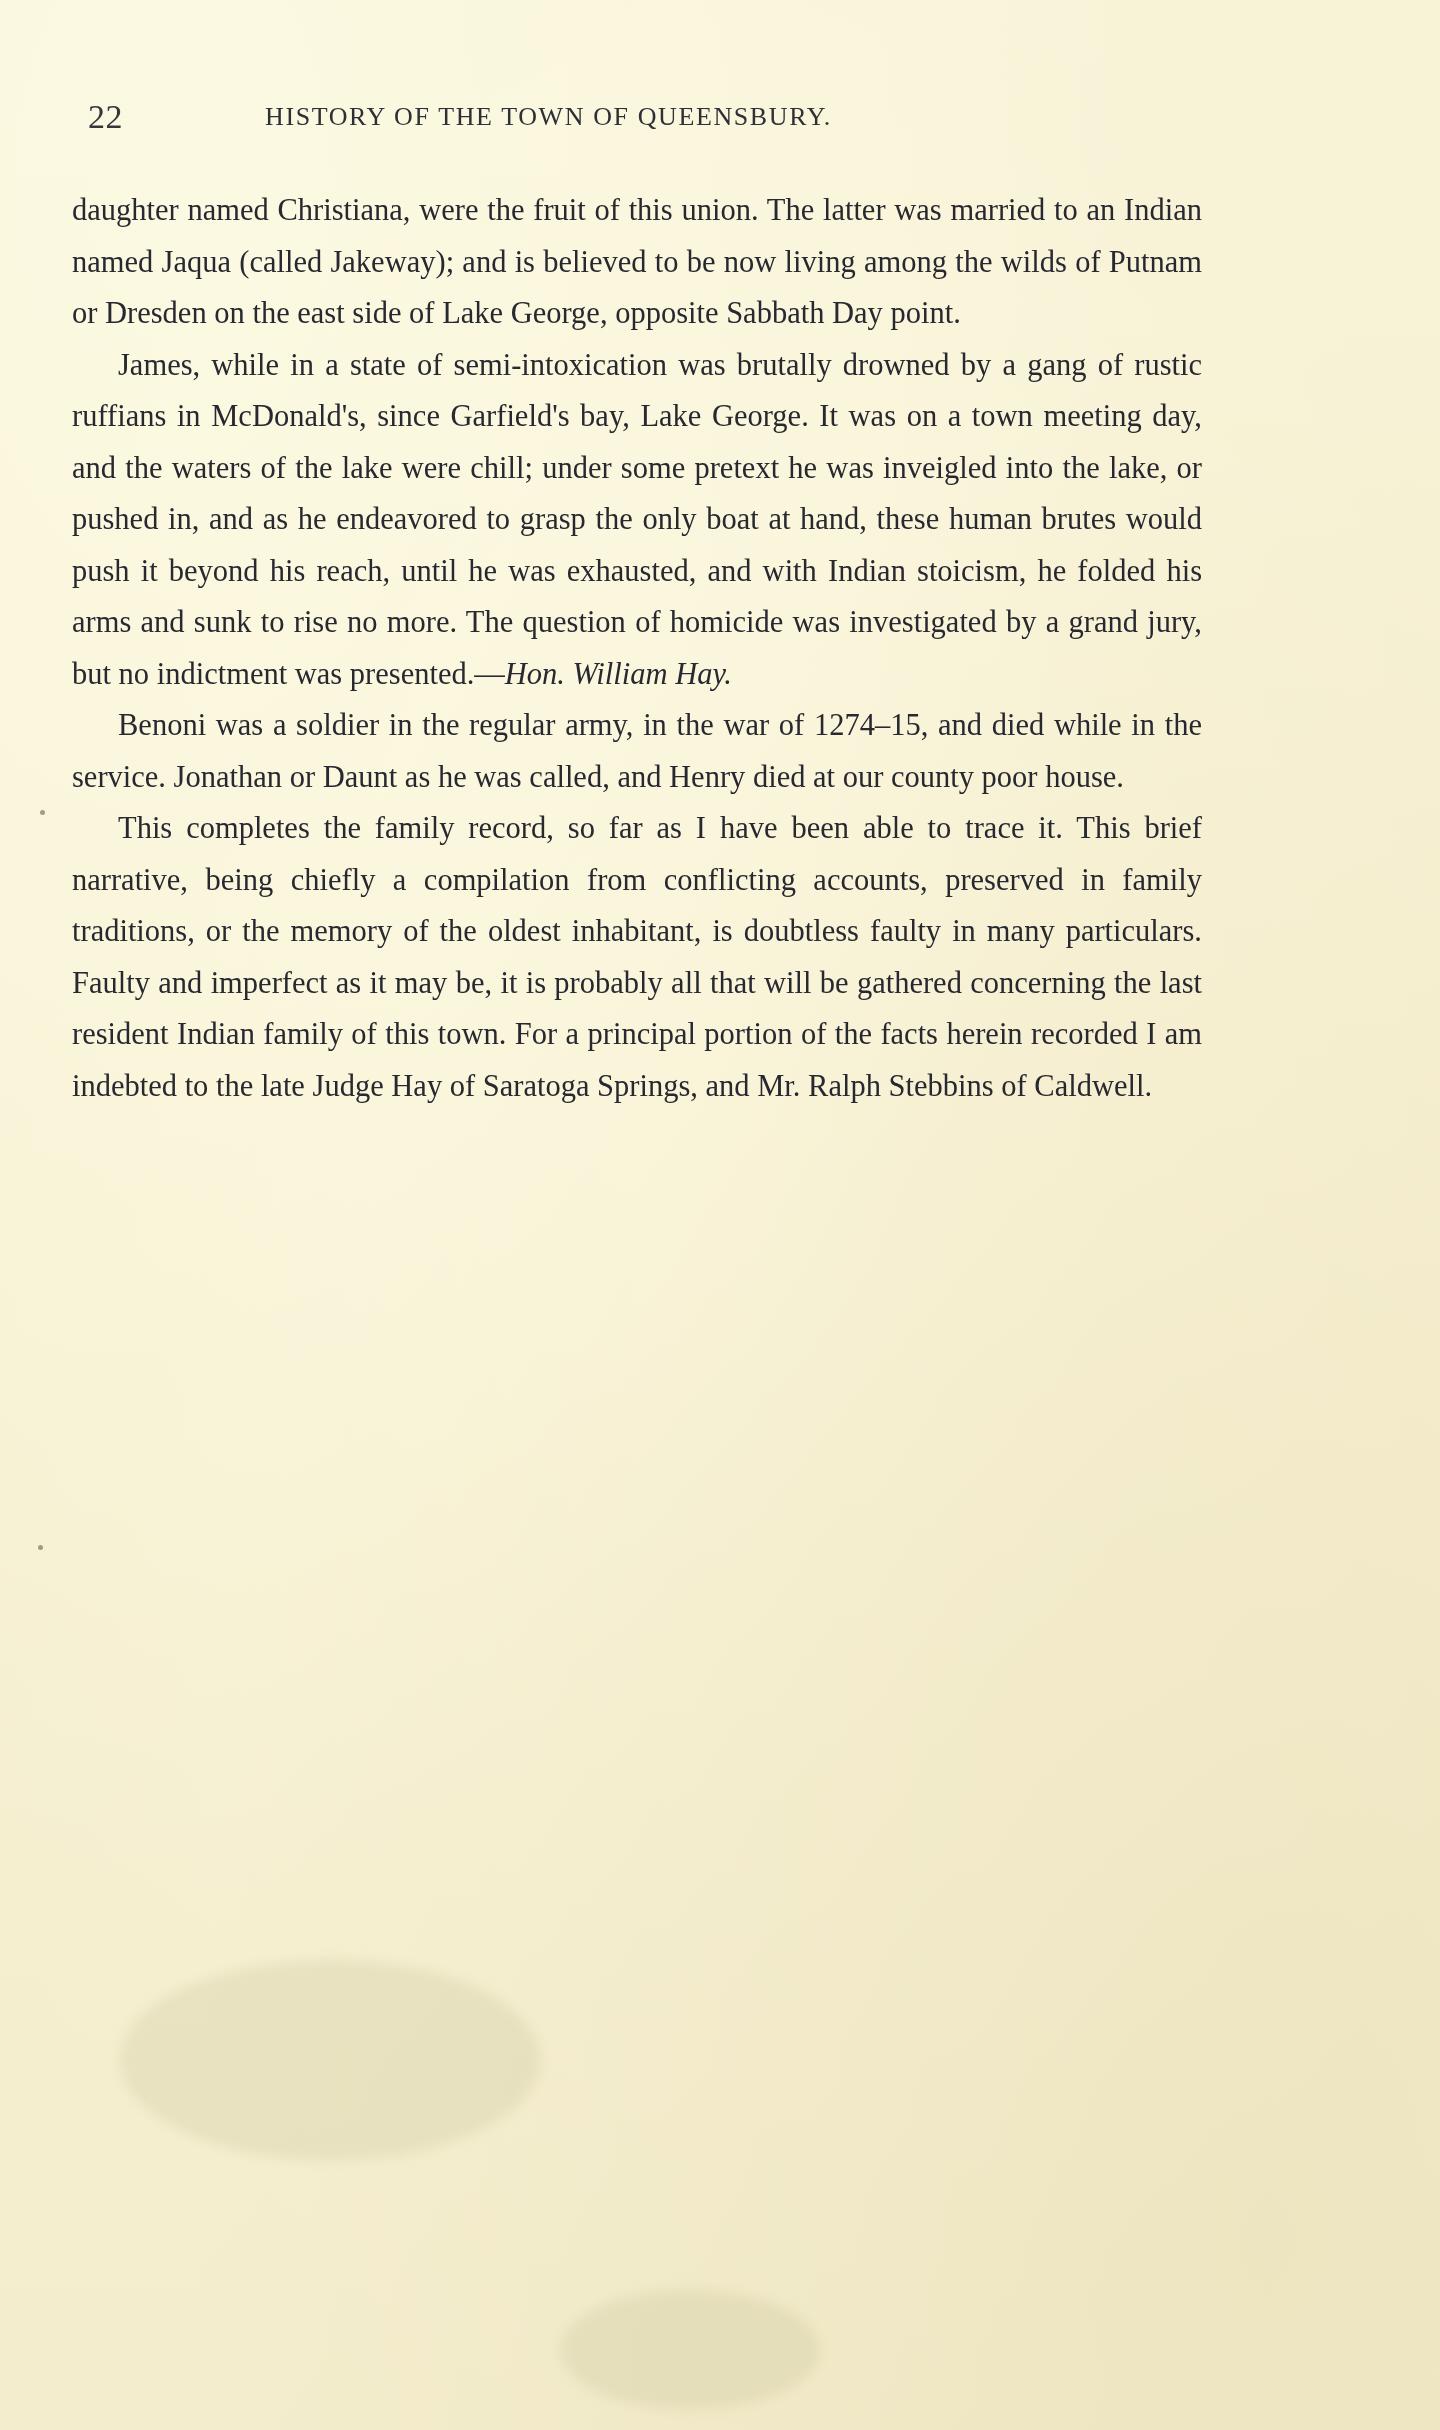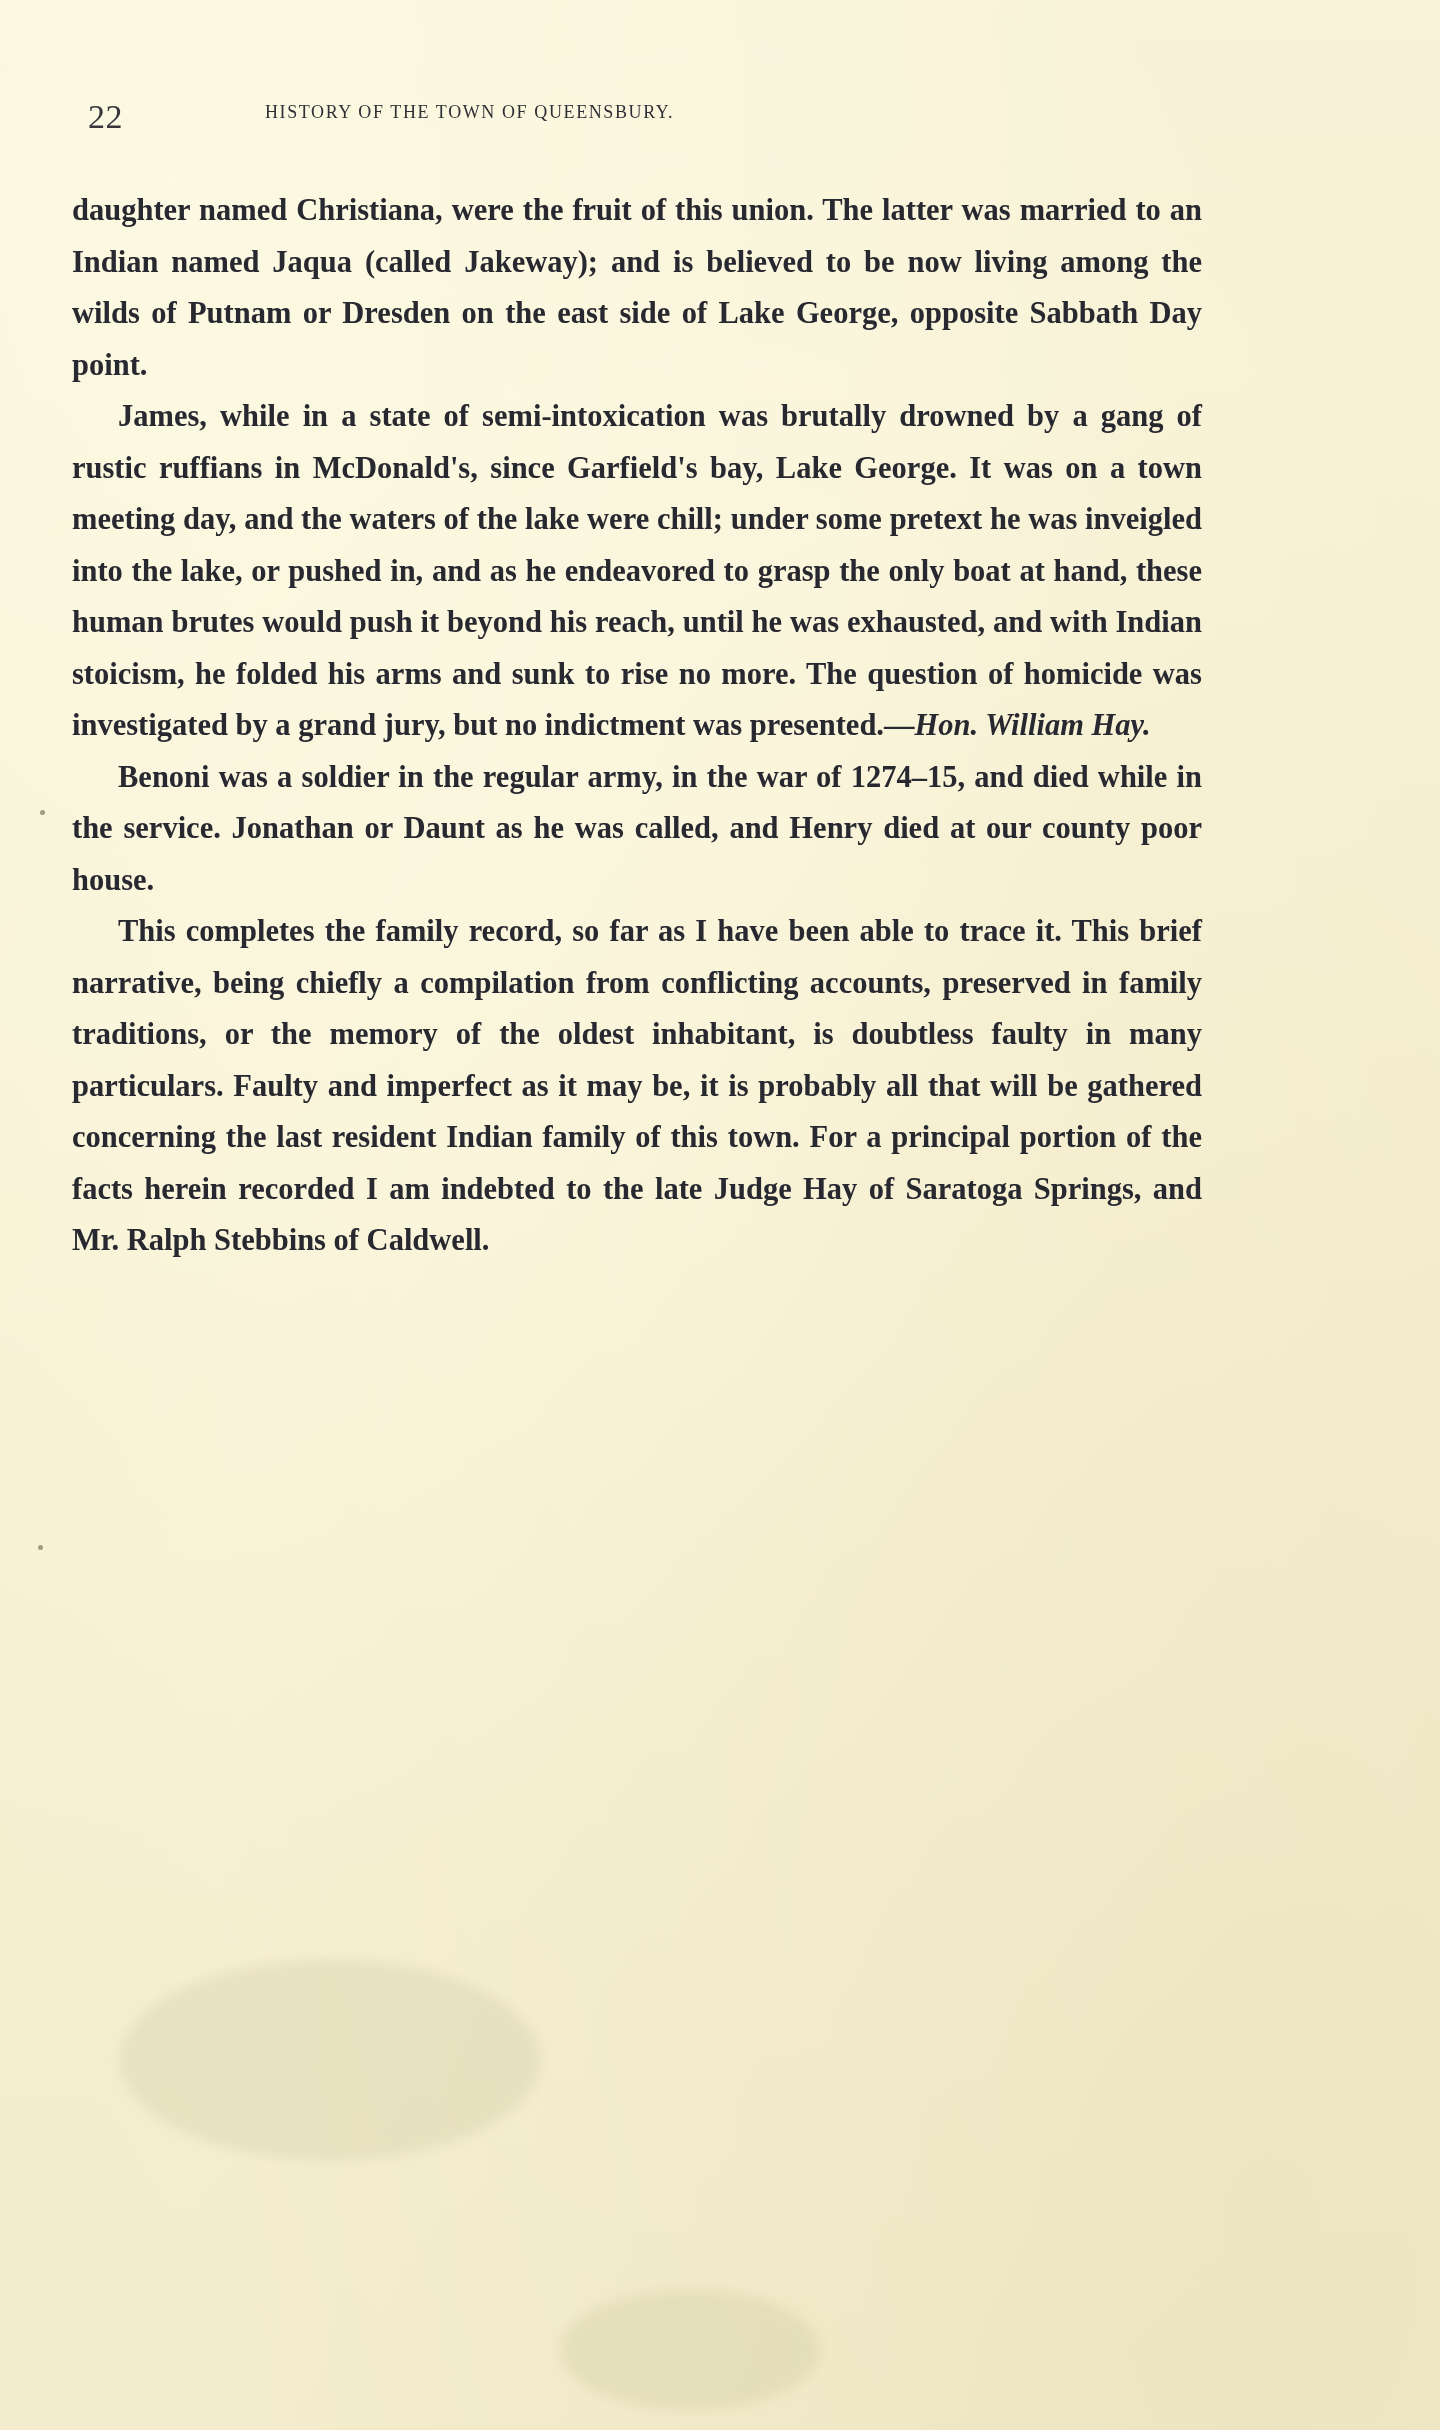--- a/index.html
+++ b/index.html
@@ -48,42 +48,41 @@
     left: 88px;
     top: 0;
     font-size: 34px;
     letter-spacing: 0.5px;
     color: #36363c;
   }
   .running-head {
     position: absolute;
     left: 265px;
     top: 4px;
-    font-size: 18px;
+    font-size: 26px;
     letter-spacing: 1.6px;
     color: #2f2f36;
     font-variant: small-caps;
     text-transform: uppercase;
   }
   .body-text {
     position: absolute;
     left: 72px;
     top: 185px;
     width: 1130px;
     font-size: 30.5px;
     line-height: 51.5px;
     text-align: justify;
     color: #282830;
   }
   .body-text p {
     margin: 0;
     text-indent: 46px;
     text-align: justify;
     text-justify: inter-word;
-    font-weight: bold;
   }
   .body-text p.noindent {
     text-indent: 0;
   }
   .attrib {
     font-style: italic;
   }
   .marginal-dot {
     position: absolute;
     width: 5px;

